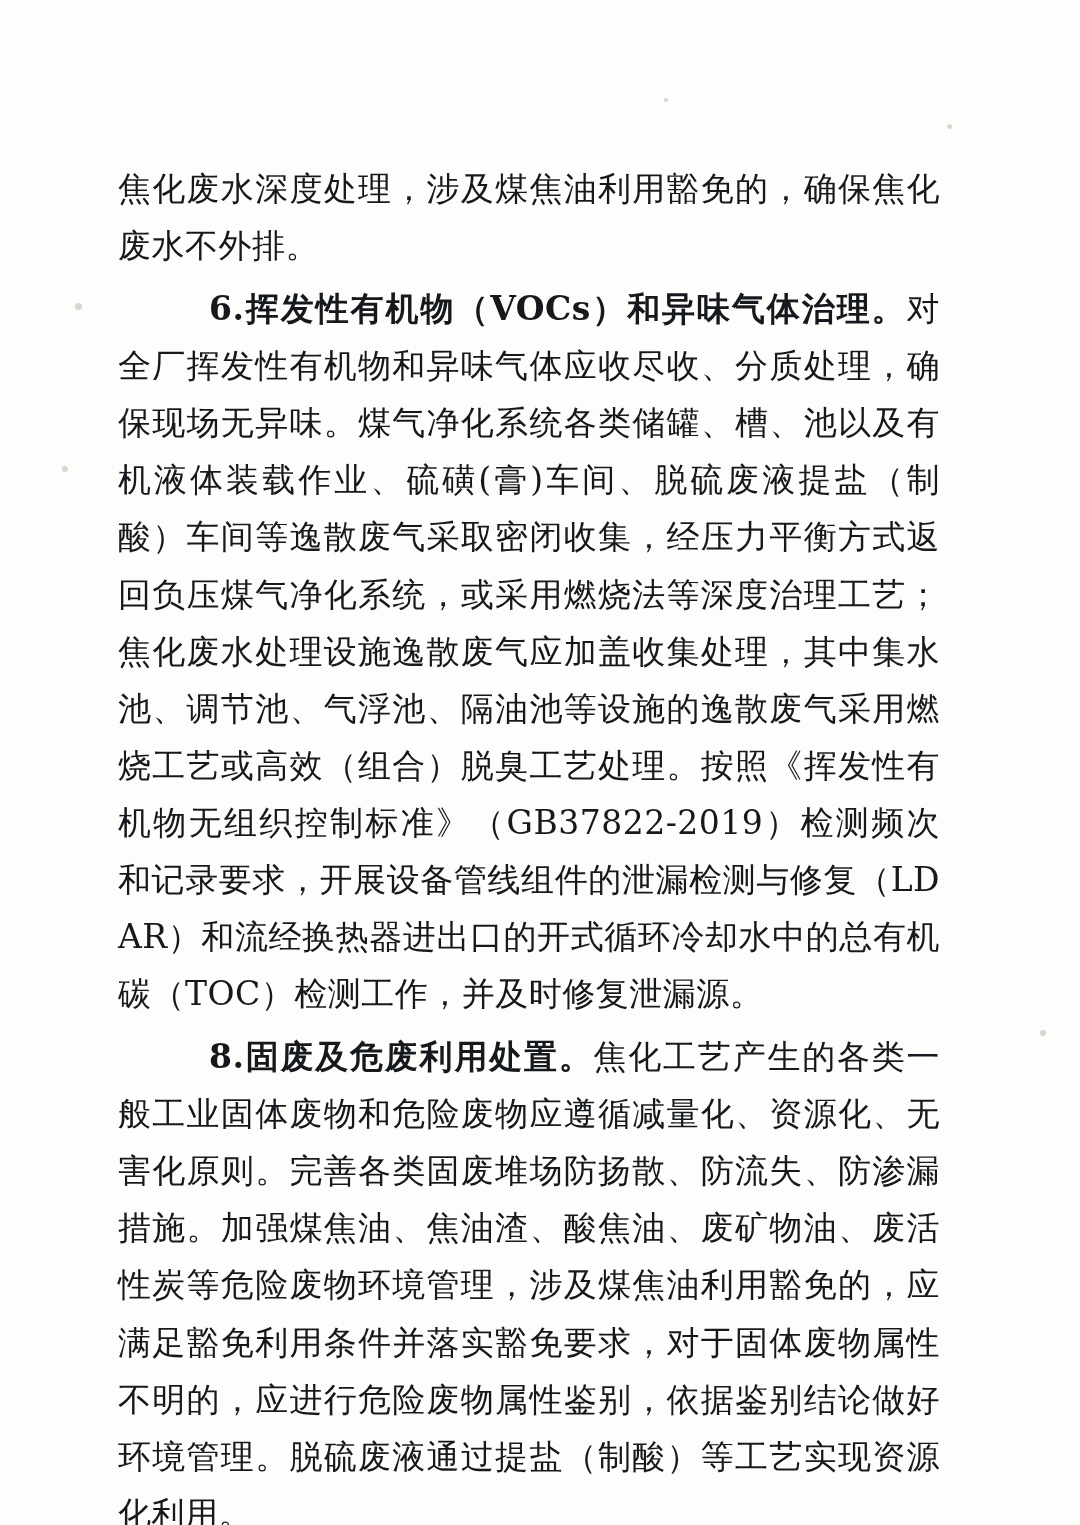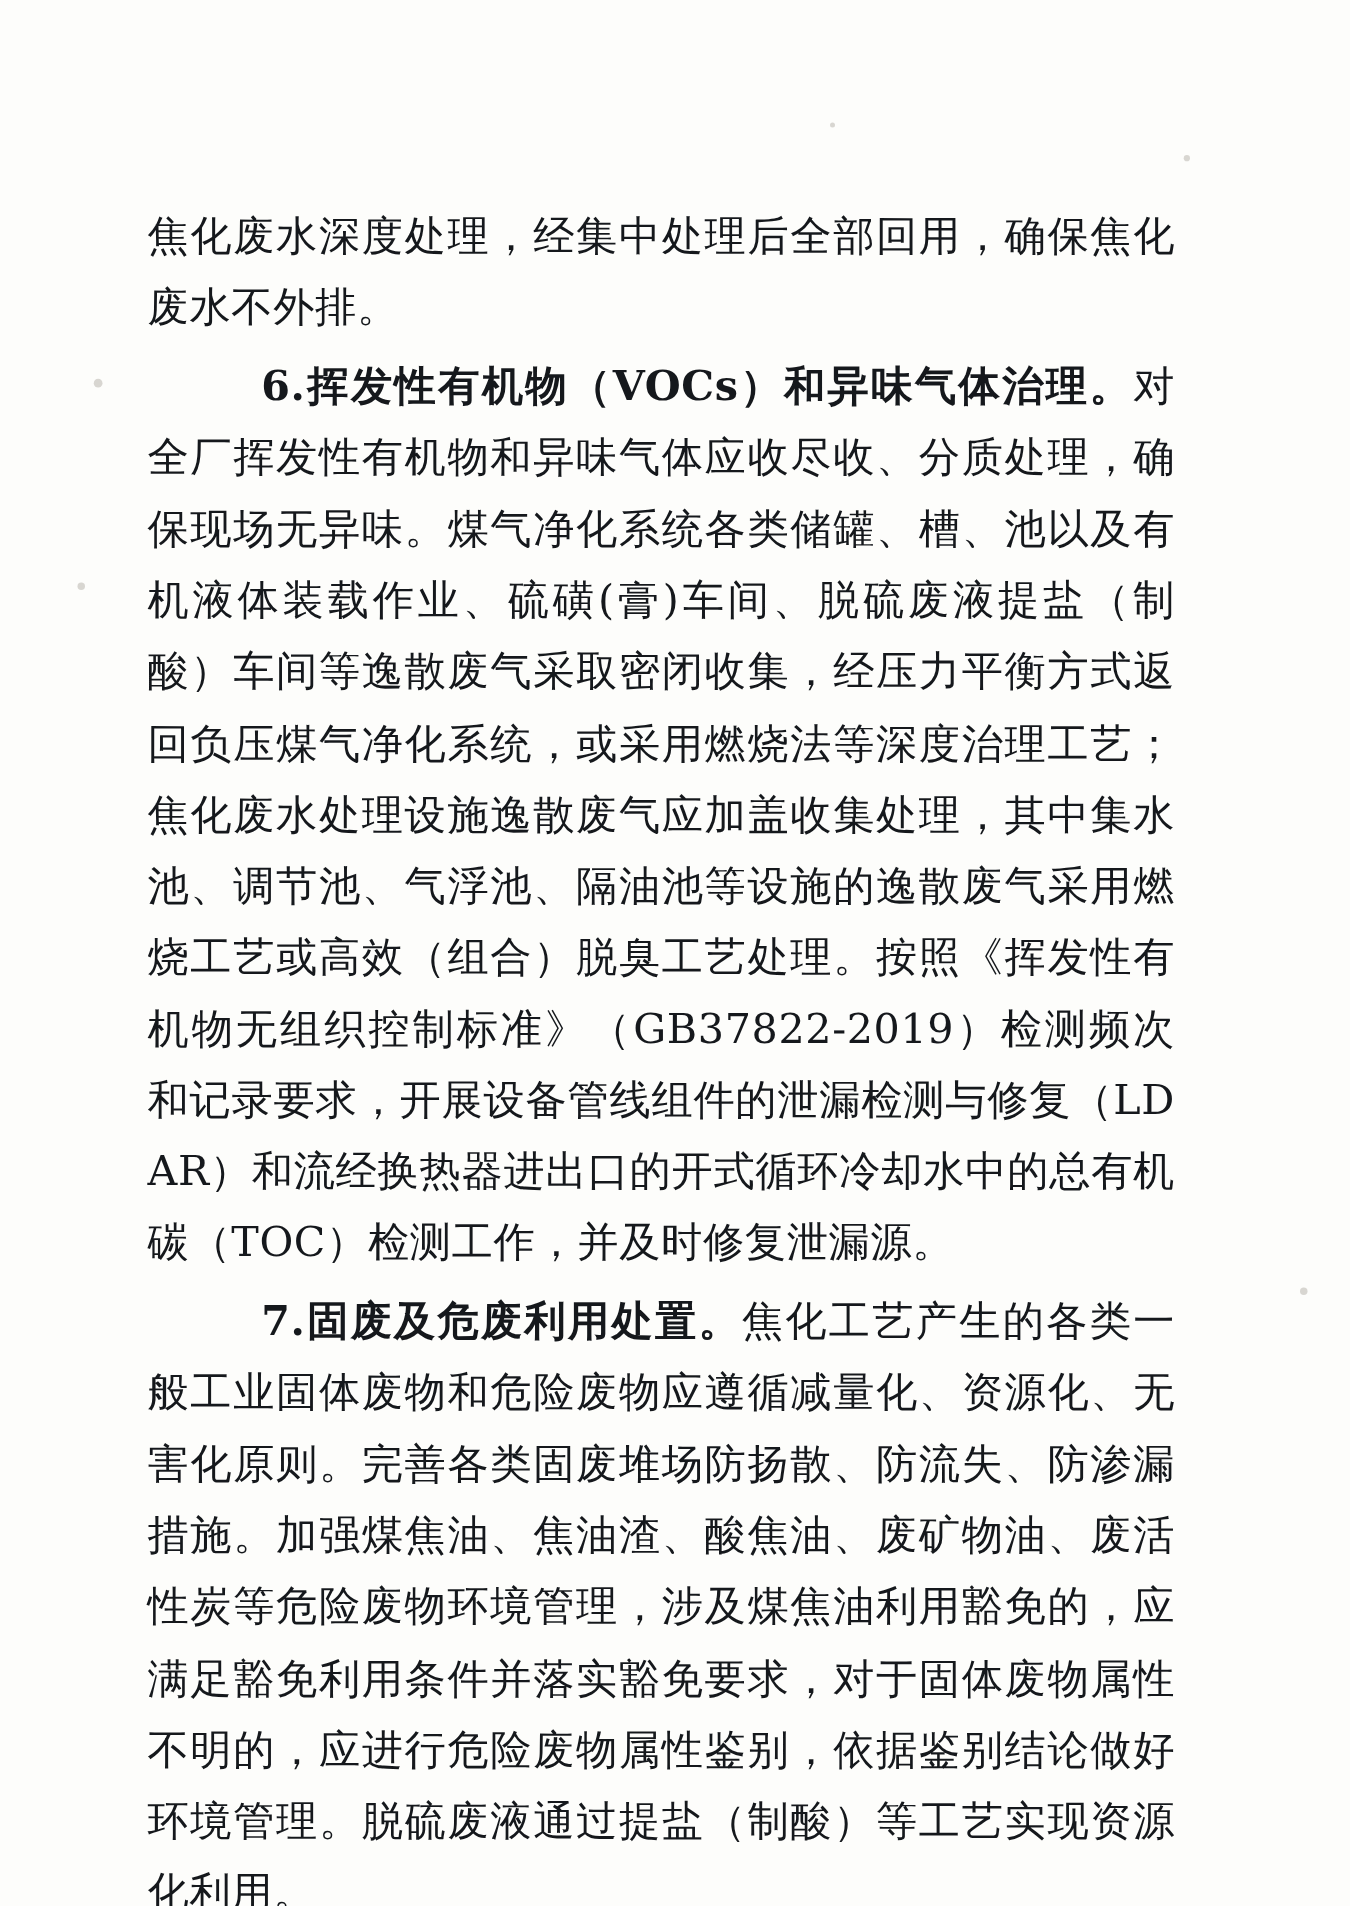--- a/index.html
+++ b/index.html
@@ -69,29 +69,29 @@
 
   <div class="speck" style="left:75px; top:303px; width:7px; height:7px;"></div>
   <div class="speck" style="left:62px; top:466px; width:6px; height:6px;"></div>
   <div class="speck" style="left:947px; top:124px; width:5px; height:5px;"></div>
   <div class="speck" style="left:1040px; top:1030px; width:6px; height:6px;"></div>
   <div class="speck" style="left:664px; top:98px; width:4px; height:4px;"></div>
 
   <div class="content">
 
     <p>
-      <span>焦化废水深度处理，经集中处理后全部回用，确保焦化废水不外排。</span>
+      <span>焦化废水深度处理，涉及煤焦油利用豁免的，确保焦化废水不外排。</span>
     </p>
 
     <p class="indent">
       <span class="lead">6.挥发性有机物（VOCs）和异味气体治理。</span><span>对全厂挥发性有机物和异味气体应收尽收、分质处理，确保现场无异味。煤气净化系统各类储罐、槽、池以及有机液体装载作业、硫磺(膏)车间、脱硫废液提盐（制酸）车间等逸散废气采取密闭收集，经压力平衡方式返回负压煤气净化系统，或采用燃烧法等深度治理工艺；焦化废水处理设施逸散废气应加盖收集处理，其中集水池、调节池、气浮池、隔油池等设施的逸散废气采用燃烧工艺或高效（组合）脱臭工艺处理。按照《挥发性有机物无组织控制标准》（GB37822-2019）检测频次和记录要求，开展设备管线组件的泄漏检测与修复（LDAR）和流经换热器进出口的开式循环冷却水中的总有机碳（TOC）检测工作，并及时修复泄漏源。</span>
     </p>
 
     <p class="indent">
-      <span class="lead">7.固废及危废利用处置。</span><span>焦化工艺产生的各类一般工业固体废物和危险废物应遵循减量化、资源化、无害化原则。完善各类固废堆场防扬散、防流失、防渗漏措施。加强煤焦油、焦油渣、酸焦油、废矿物油、废活性炭等危险废物环境管理，涉及煤焦油利用豁免的，应满足豁免利用条件并落实豁免要求，对于固体废物属性不明的，应进行危险废物属性鉴别，依据鉴别结论做好环境管理。脱硫废液通过提盐（制酸）等工艺实现资源化利用。</span>
+      <span class="lead">8.固废及危废利用处置。</span><span>焦化工艺产生的各类一般工业固体废物和危险废物应遵循减量化、资源化、无害化原则。完善各类固废堆场防扬散、防流失、防渗漏措施。加强煤焦油、焦油渣、酸焦油、废矿物油、废活性炭等危险废物环境管理，涉及煤焦油利用豁免的，应满足豁免利用条件并落实豁免要求，对于固体废物属性不明的，应进行危险废物属性鉴别，依据鉴别结论做好环境管理。脱硫废液通过提盐（制酸）等工艺实现资源化利用。</span>
     </p>
 
   </div>
 
   <div class="page-number">
     <span class="pgnum-inner">— 6 —</span>
   </div>
 
 </div>
 

